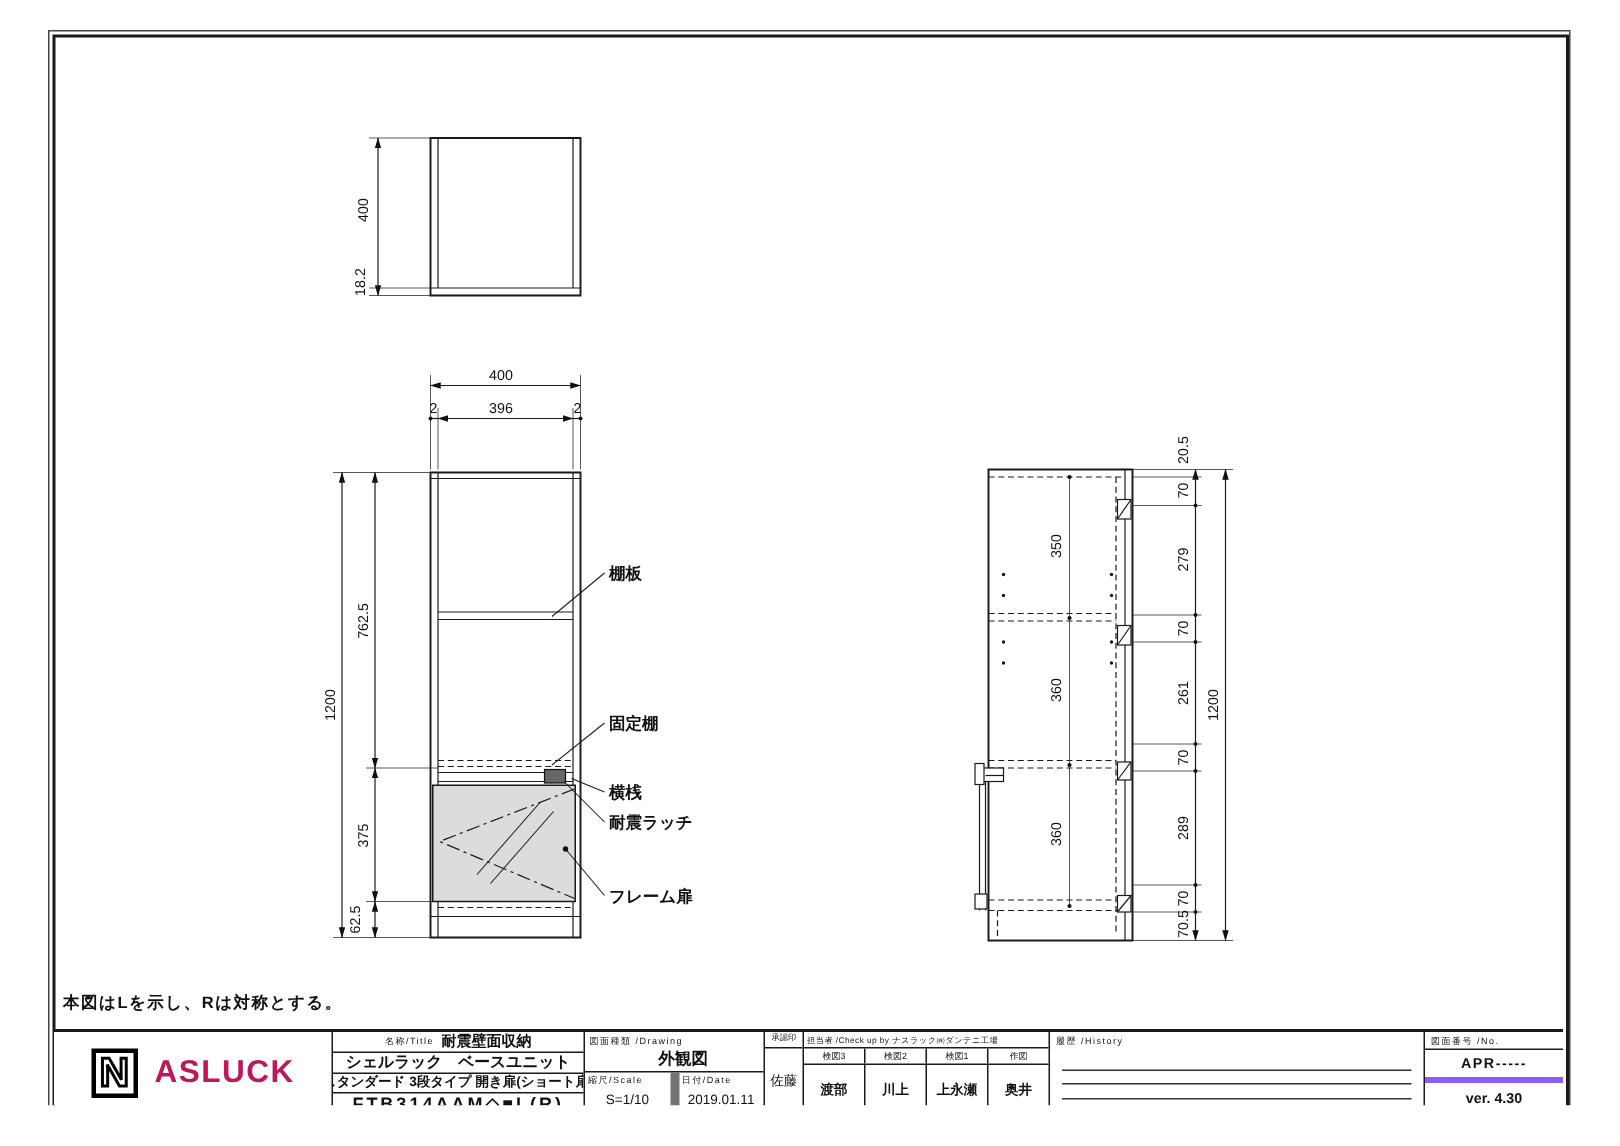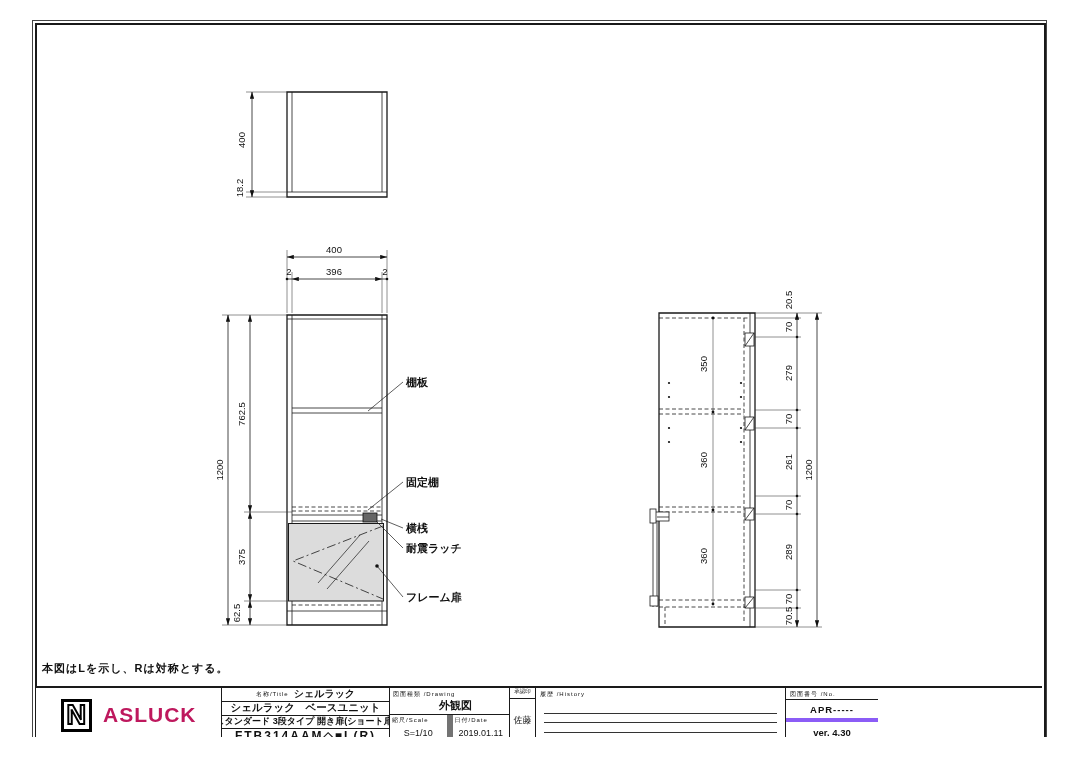--- a/index.html
+++ b/index.html
@@ -262,21 +262,21 @@
   <div class="tb">
     <div class="col c-logo">
       <div class="logo">
         <span class="logo-n">N</span>
           <span class="logo-rest">ASLUCK</span>
       </div>
     </div>
     <div class="col c-title">
       <div class="trow t1">
         <span class="tiny">名称/Title</span>
-        <span>シェルラック</span>
+        <span>耐震壁面収納</span>
       </div>
       <div class="trow t2">シェルラック　ベースユニット</div>
       <div class="trow t3">スタンダード 3段タイプ 開き扉(ショート扉)</div>
       <div class="trow t4">FTB314AAM◇■L(R)</div>
     </div>
     <div class="col c-draw">
       <div class="draw-top">
         <span class="tiny">図面種類 /Drawing</span>
         <div class="draw-type">外観図</div>
       </div>
@@ -288,20 +288,35 @@
         <div class="half">
           <span class="tiny">日付/Date</span>
           <div class="val">2019.01.11</div>
         </div>
       </div>
     </div>
     <div class="col c-appr">
       <div class="appr-h">承認印</div>
       <div class="appr-b">佐藤</div>
     </div>
+    <div class="col c-check">
+      <div class="chk-h">担当者 /Check up by ナスラック㈱ダンテニ工場</div>
+      <div class="chk-sub">
+        <div>検図3</div>
+        <div>検図2</div>
+        <div>検図1</div>
+        <div>作図</div>
+      </div>
+      <div class="chk-names">
+        <div>渡部</div>
+        <div>川上</div>
+        <div>上永瀬</div>
+        <div>奥井</div>
+      </div>
+    </div>
     <div class="col c-hist">
       <span class="tiny">履歴 /History</span>
       <div class="hist-lines">
         <div></div>
           <div></div>
           <div></div>
           <div></div>
       </div>
     </div>
     <div class="col c-no">

